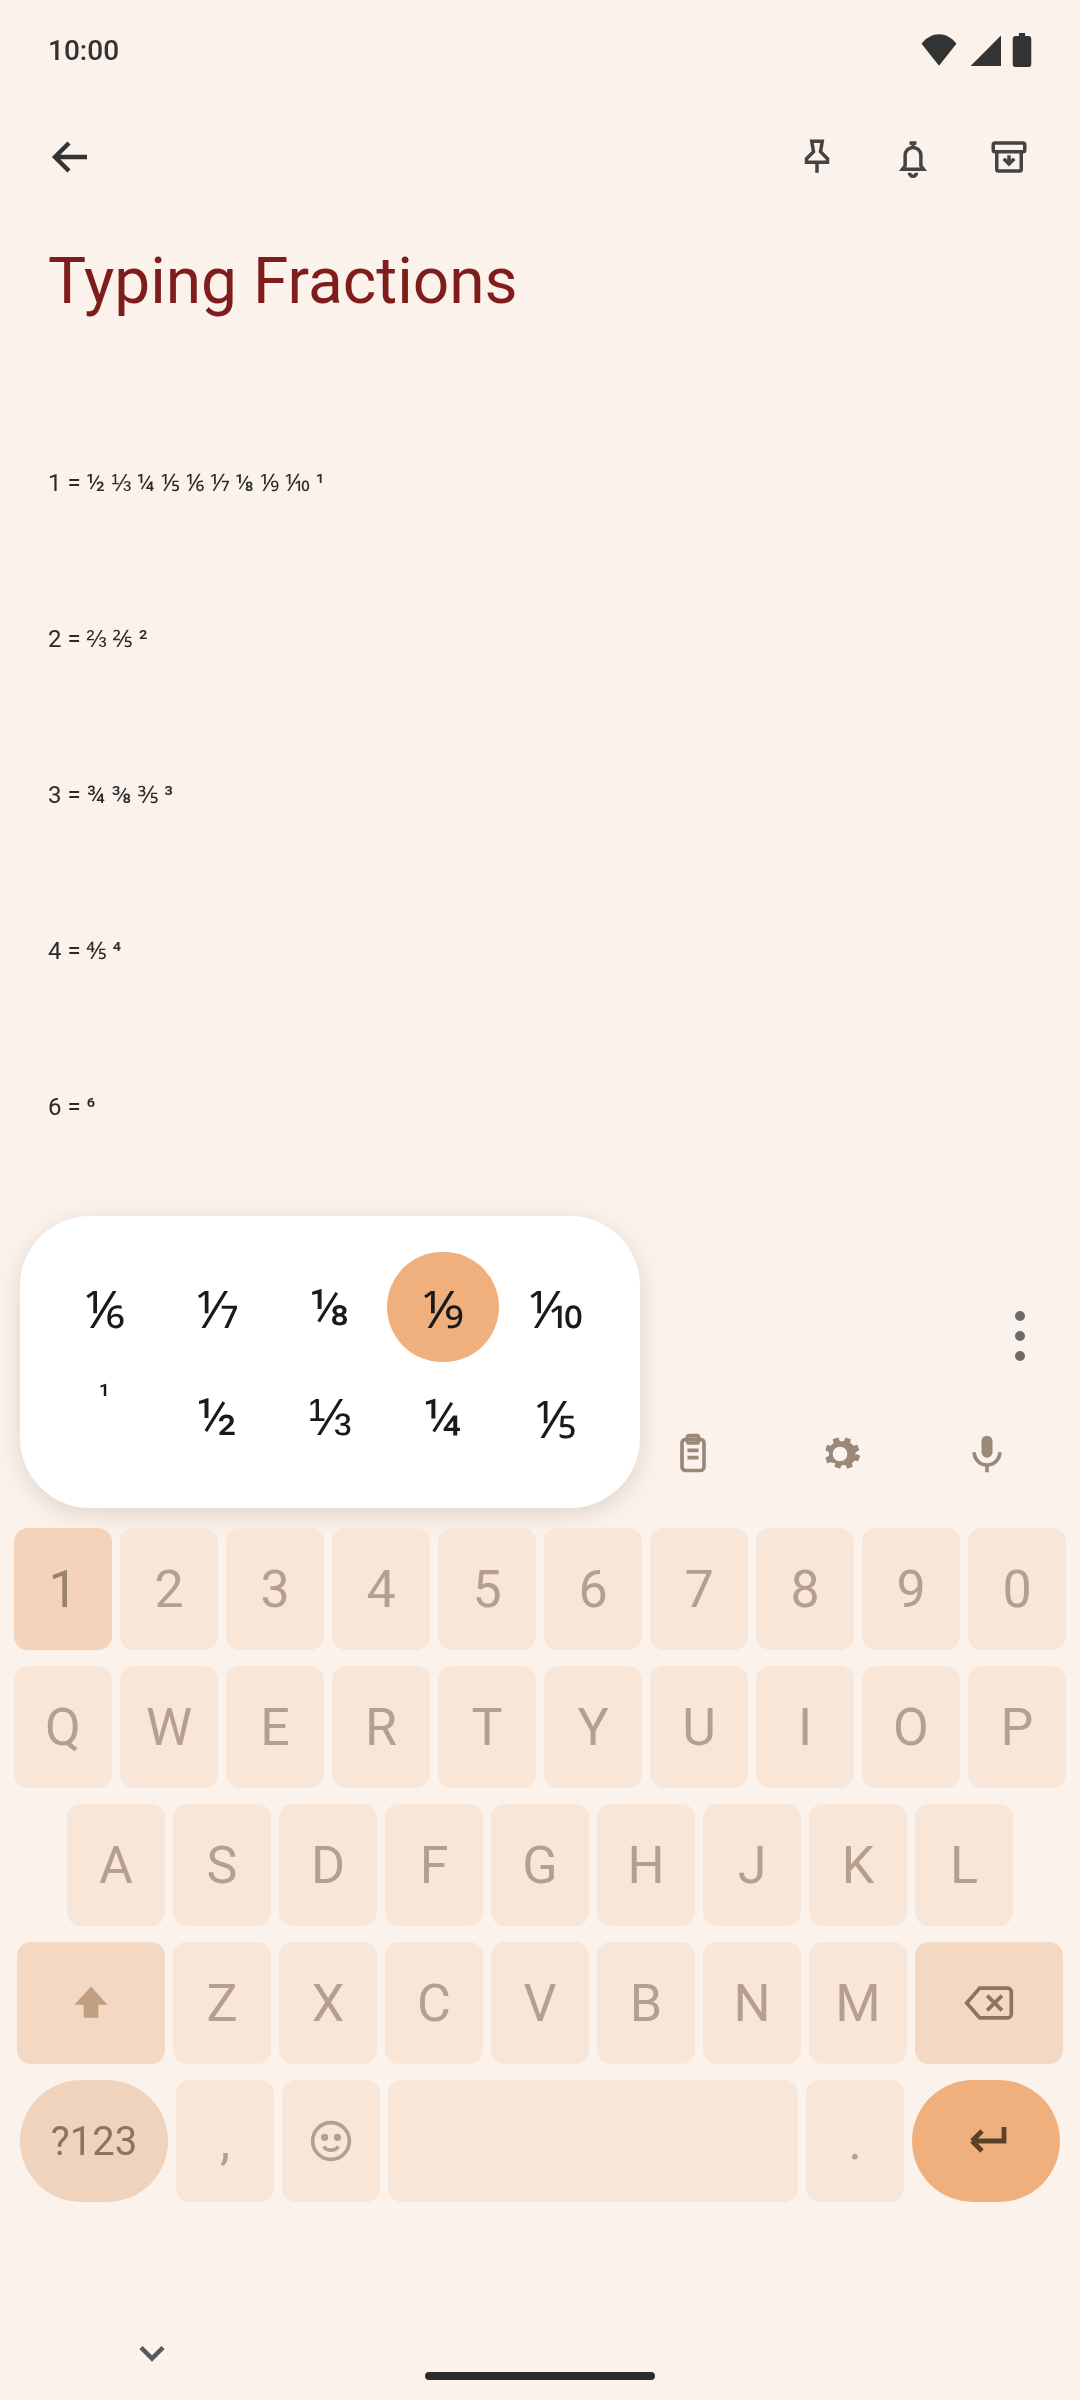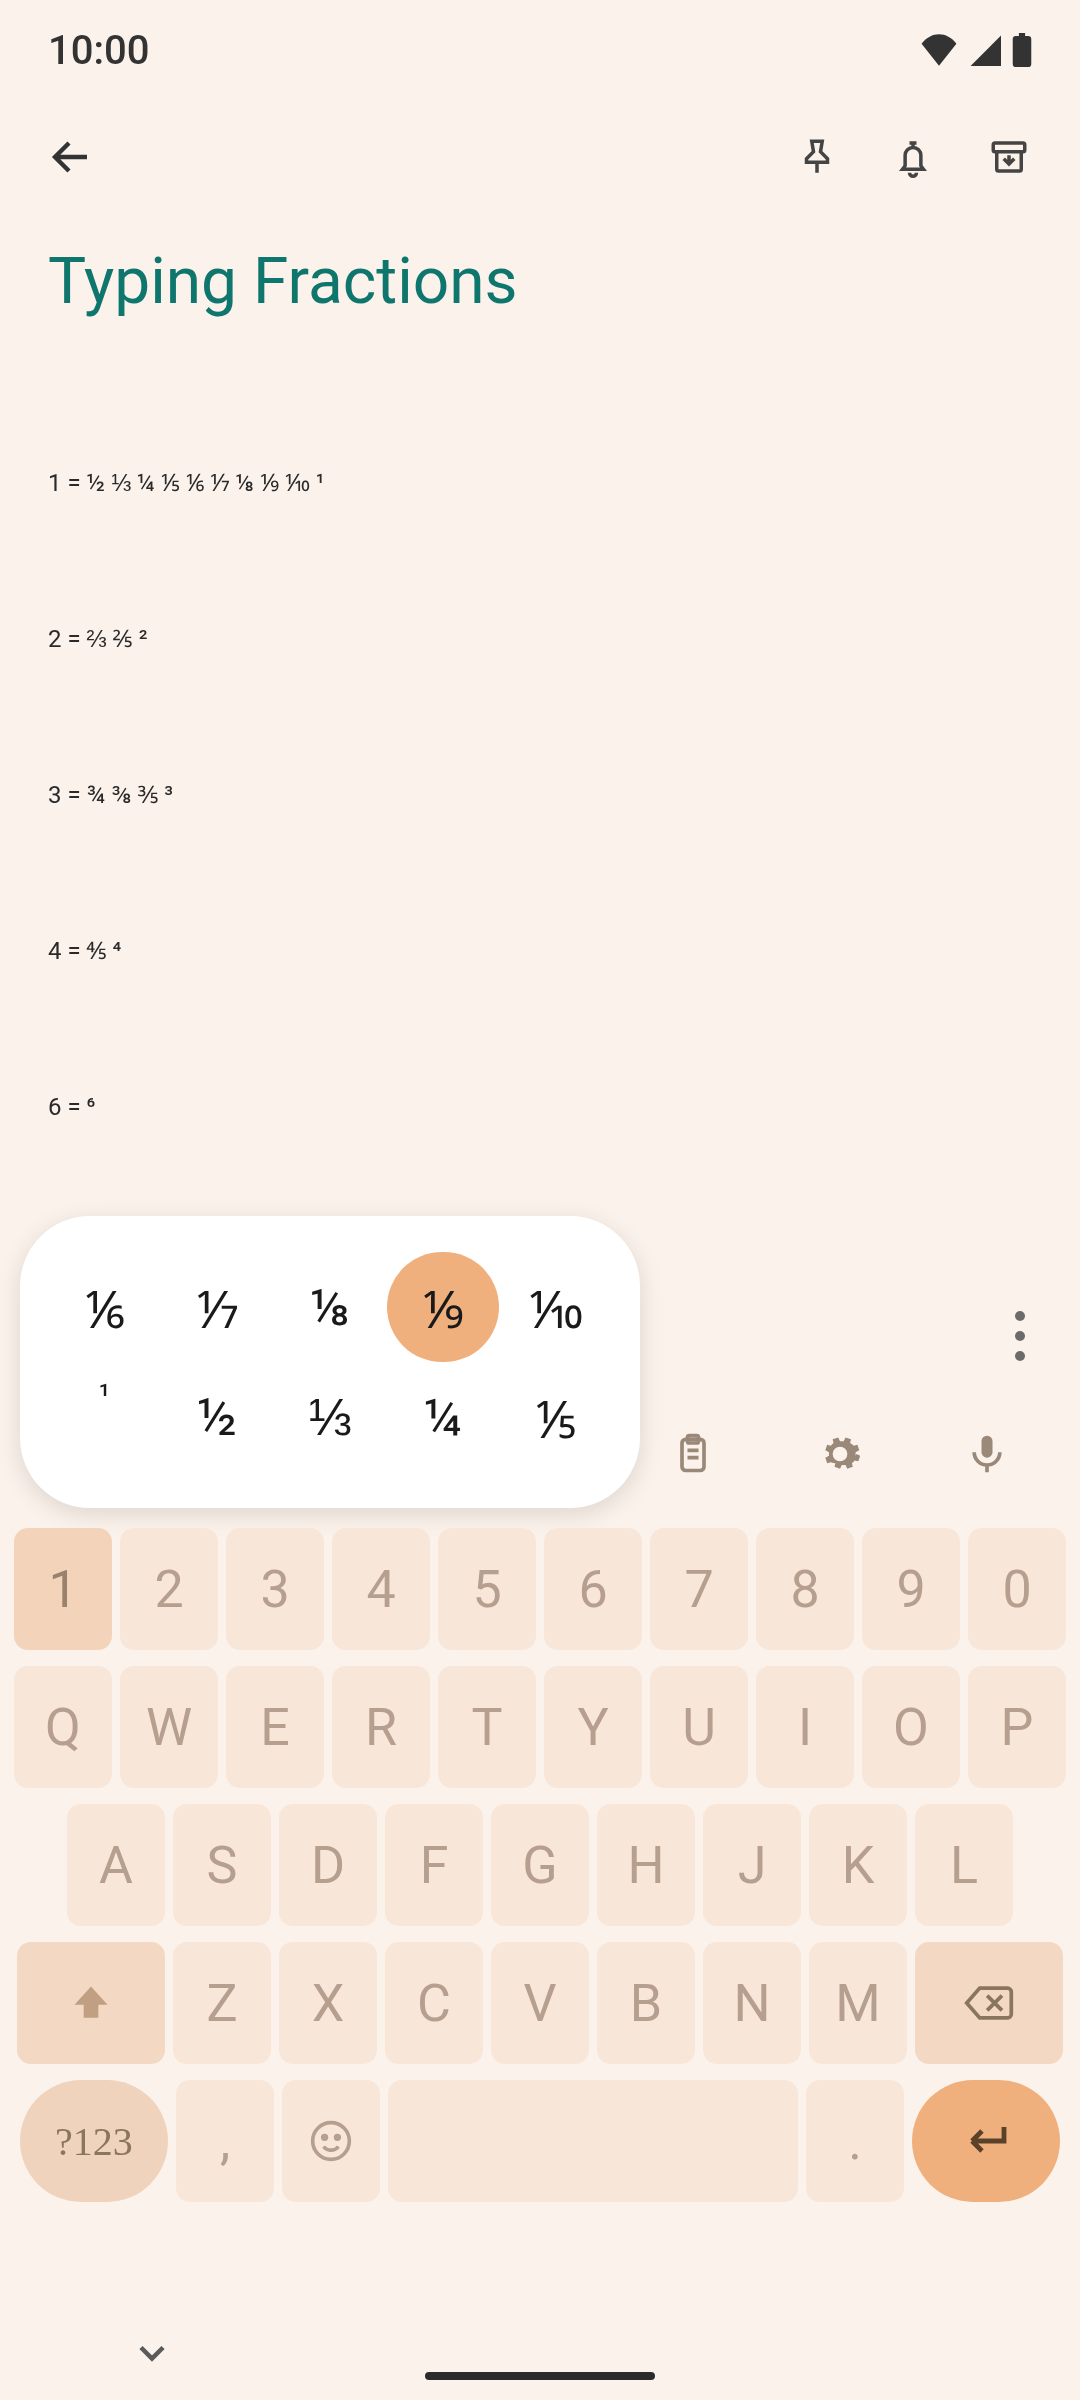--- a/index.html
+++ b/index.html
@@ -1,27 +1,27 @@
 <!DOCTYPE html>
 <html><head>
 <meta charset="utf-8">
 <style>
 * { margin: 0; padding: 0; box-sizing: border-box; font-family: -apple-system, BlinkMacSystemFont, 'Segoe UI', Roboto, sans-serif; }
 body { width: 1080px; height: 2400px; background: #fbf2eb; overflow: hidden; position: relative; }
 
 .status-bar { display: flex; justify-content: space-between; align-items: center; padding: 28px 48px 18px; height: 90px; }
-.status-time { font-size: 40px; font-weight: 500; color: #333; }
+.status-time { font-size: 28px; font-weight: 500; color: #333; }
 .status-icons { display: flex; gap: 10px; align-items: center; }
 
 .toolbar { display: flex; align-items: center; padding: 30px 34px; gap: 22px; }
 .toolbar-spacer { flex: 1; }
 .icon-btn { width: 74px; height: 74px; display: flex; align-items: center; justify-content: center; cursor: pointer; }
 
 .content { padding: 20px 48px; }
-.note-title { font-size: 64px; font-weight: 400; color: #0f766e; margin-bottom: 34px; }
+.note-title { font-size: 64px; font-weight: 400; color: #7f1d1d; margin-bottom: 34px; }
 .note-body { font-size: 24px; line-height: 52px; color: #2a2a2a; white-space: pre-wrap; font-family: Roboto, sans-serif; }
 .cursor-line { display: inline-block; width: 2px; height: 40px; background: #555; vertical-align: middle; }
 
 .popup { position: absolute; top: 1216px; left: 20px; width: 620px; background: #fff; border-radius: 70px; padding: 36px 28px 36px 28px; box-shadow: 0 6px 24px rgba(0,0,0,0.12); }
 .popup-row { display: flex; justify-content: space-around; align-items: center; height: 110px; }
 .popup-item { font-size: 52px; color: #1a1a1a; width: 112px; height: 110px; display: flex; align-items: center; justify-content: center; border-radius: 55px; cursor: pointer; }
 .popup-item.selected { background: #f0b07e; }
 .popup-item.sup { font-size: 32px; align-items: flex-start; padding-top: 14px; }
 
 .more-icon { position: absolute; top: 1296px; right: 30px; width: 60px; height: 80px; display: flex; align-items: center; justify-content: center; cursor: pointer; }
@@ -35,21 +35,21 @@
 .krow { display: flex; justify-content: center; gap: 8px; margin-bottom: 16px; }
 .key { background: #f8e6d8; border-radius: 14px; display: flex; align-items: center; justify-content: center; font-size: 52px; color: #b69f8f; height: 122px; cursor: pointer; }
 .key.num { width: 98px; }
 .key.num.active { background: #f3d4bb; color: #9a836e; }
 .key.letter { width: 98px; }
 .key.mid { width: 98px; }
 .krow.mid { padding: 0 50px; }
 .key.shift { width: 148px; background: #f3d9c3; }
 .key.backspace { width: 148px; background: #f3d9c3; }
 .krow.bottom { align-items: center; }
-.key.sym { width: 148px; background: #f0d3bc; border-radius: 74px; color: #8a7560; font-size: 40px; font-family: Liberation Serif, serif; }
+.key.sym { width: 148px; background: #f0d3bc; border-radius: 74px; color: #8a7560; font-size: 40px; }
 .key.comma { width: 98px; }
 .key.emoji { width: 98px; }
 .key.space { width: 410px; }
 .key.period { width: 98px; }
 .key.enter { width: 148px; background: #f0b07e; border-radius: 74px; }
 
 .nav-bar { position: absolute; bottom: 0; left: 0; right: 0; height: 90px; display: flex; align-items: center; }
 .nav-hide { position: absolute; left: 130px; }
 .nav-handle { position: absolute; left: 50%; transform: translateX(-50%); bottom: 20px; width: 230px; height: 8px; background: #2b2b2b; border-radius: 4px; }
 </style>

